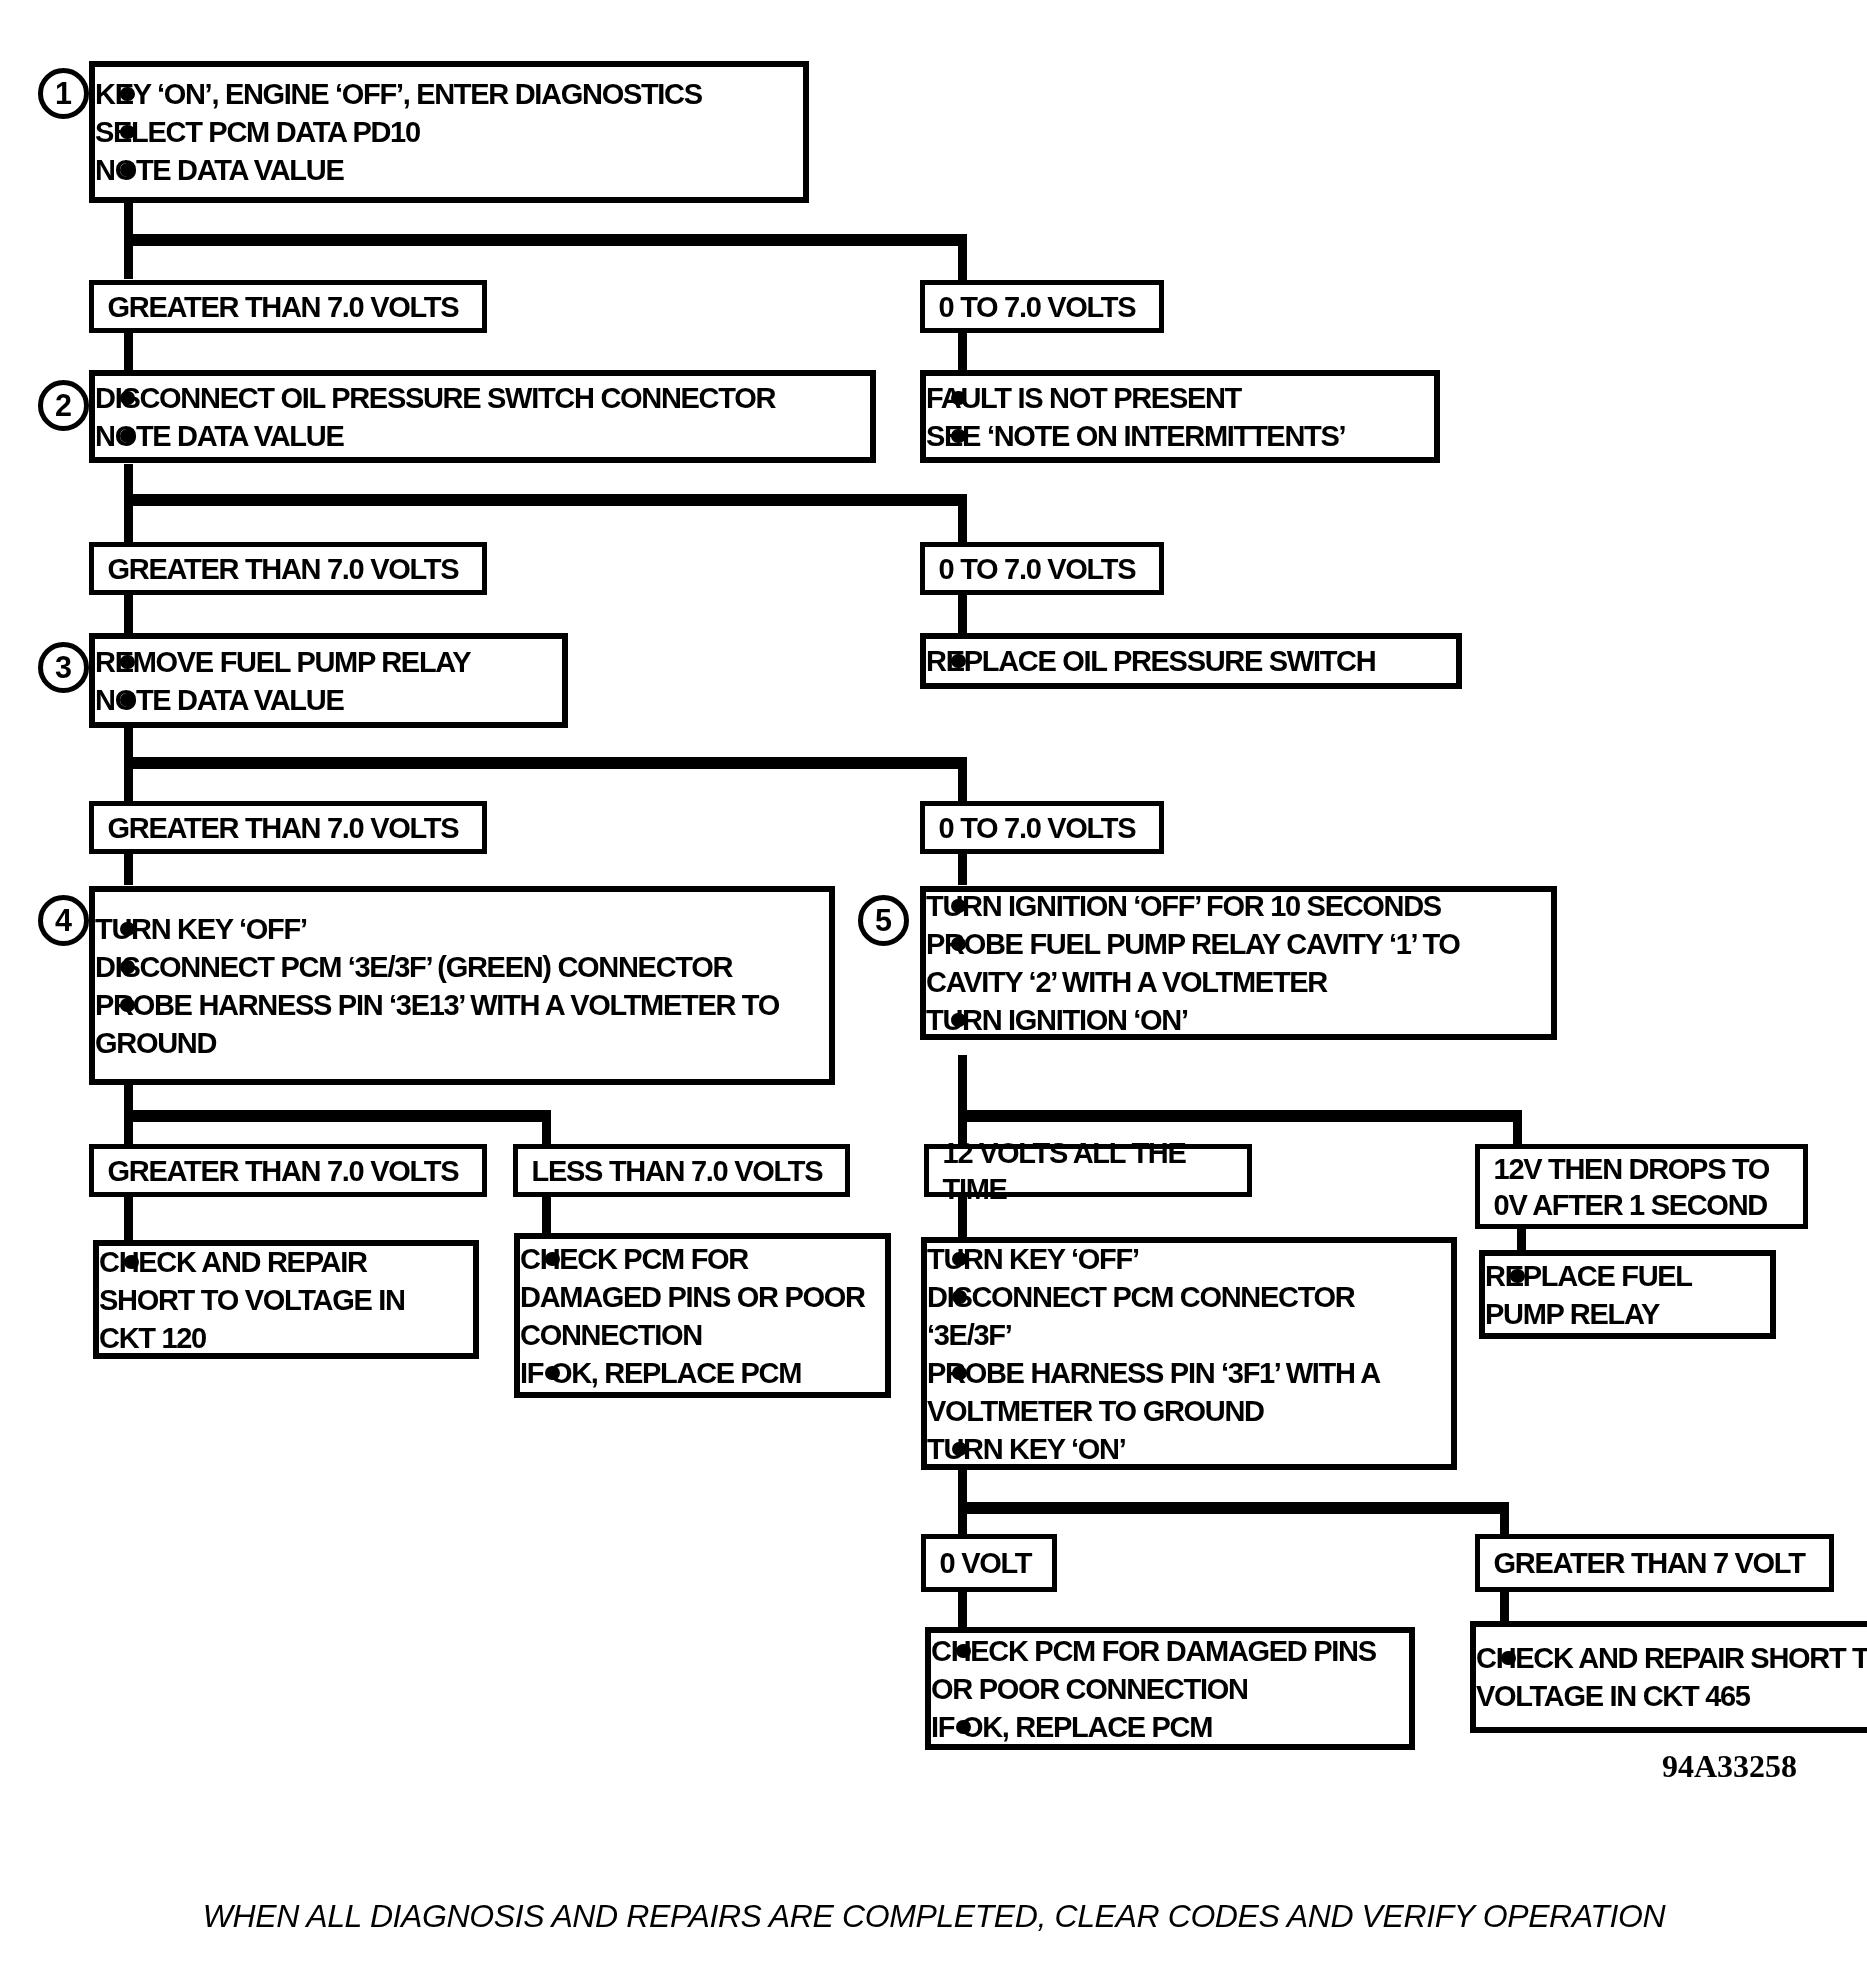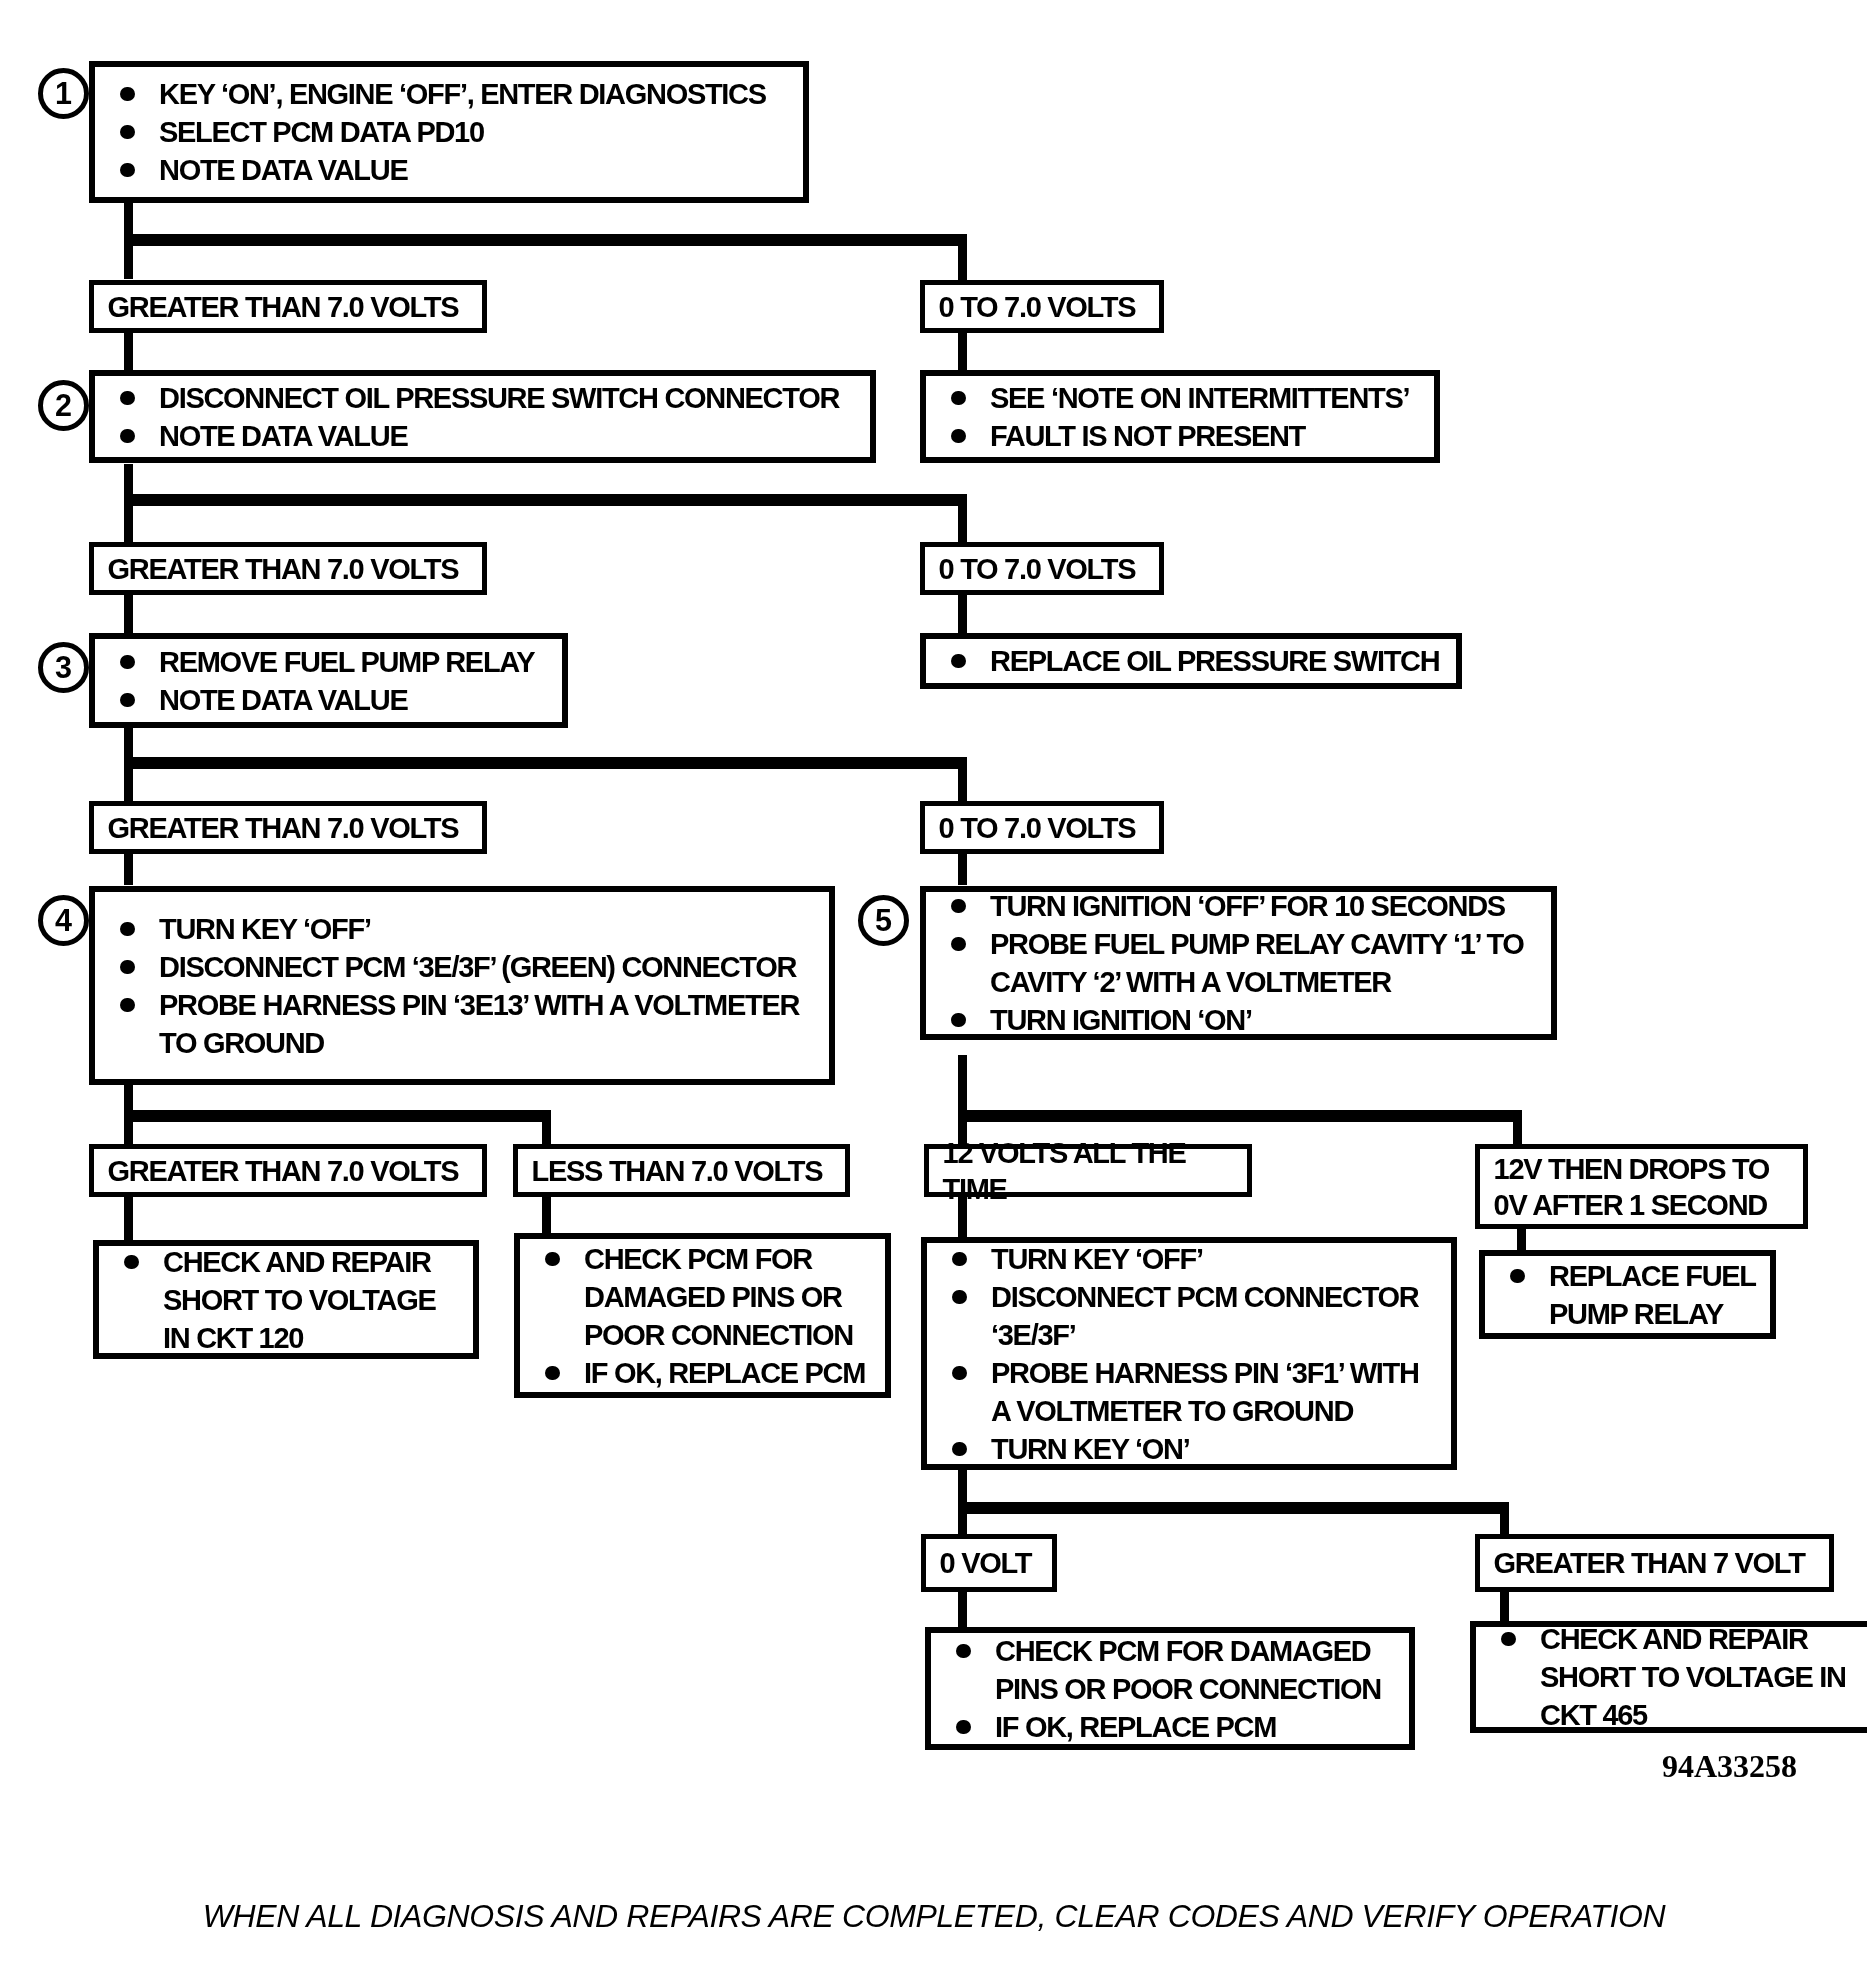--- a/index.html
+++ b/index.html
@@ -7,21 +7,21 @@
     position:relative; width:1868px; height:1973px; background:#ffffff;
     font-family:"Liberation Sans", sans-serif; color:#000;
   }
   .ln { position:absolute; background:#000; }
   .box {
     position:absolute; border:6px solid #000; background:#fff;
     display:flex; flex-direction:column; justify-content:center; box-sizing:border-box;
   }
   .box ul { list-style:none; margin:0; padding:0 8.5px 0 0; }
   .box li {
-    position:relative; padding-left:64px;
+    position:relative; 
     font-size:29px; line-height:38px; font-weight:700; letter-spacing:-1.3px;
   }
   .box li::before {
     content:""; position:absolute; left:25.4px; top:12px;
     width:14.4px; height:14.4px; border-radius:50%; background:#000;
   }
   .lbl {
     position:absolute; border:5.1px solid #000; background:#fff;
     display:flex; align-items:center; padding-left:13.6px; padding-right:5.1px;
     font-size:29px; line-height:36px; font-weight:700; letter-spacing:-1.3px;
@@ -95,22 +95,22 @@
     <span>2</span>
   </div>
   <div class="box" style="left:89px;top:370px;width:787px;height:93px">
     <ul>
       <li>DISCONNECT OIL PRESSURE SWITCH CONNECTOR</li>
       <li>NOTE DATA VALUE</li>
     </ul>
   </div>
   <div class="box" style="left:920px;top:370px;width:520px;height:93px">
     <ul>
+      <li>FAULT IS NOT PRESENT</li>
       <li>SEE ‘NOTE ON INTERMITTENTS’</li>
-      <li>FAULT IS NOT PRESENT</li>
     </ul>
   </div>
 
   <div class="lbl" style="left:89px;top:542px;width:398px;height:53px">GREATER THAN 7.0 VOLTS</div>
   <div class="lbl" style="left:920px;top:542px;width:244px;height:53px">0 TO 7.0 VOLTS</div>
 
   <div class="circle" style="left:38px;top:642px">
     <span>3</span>
   </div>
   <div class="box" style="left:89px;top:633px;width:479px;height:95px">

